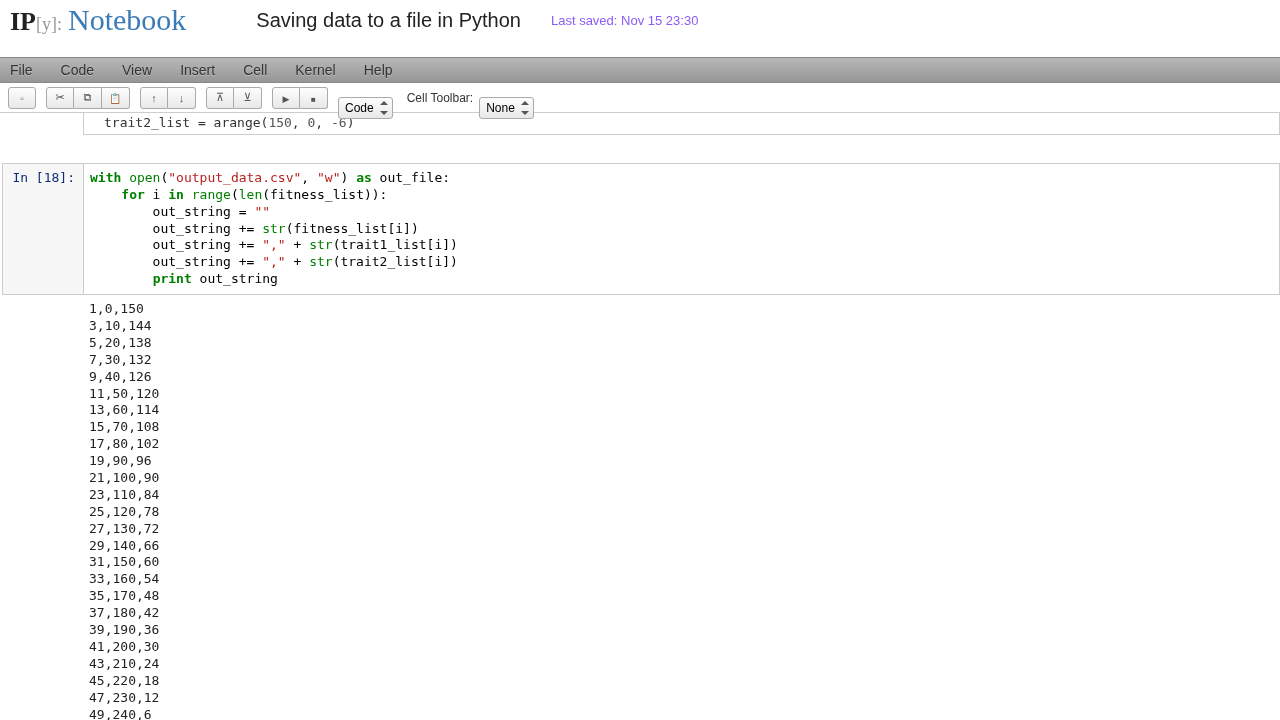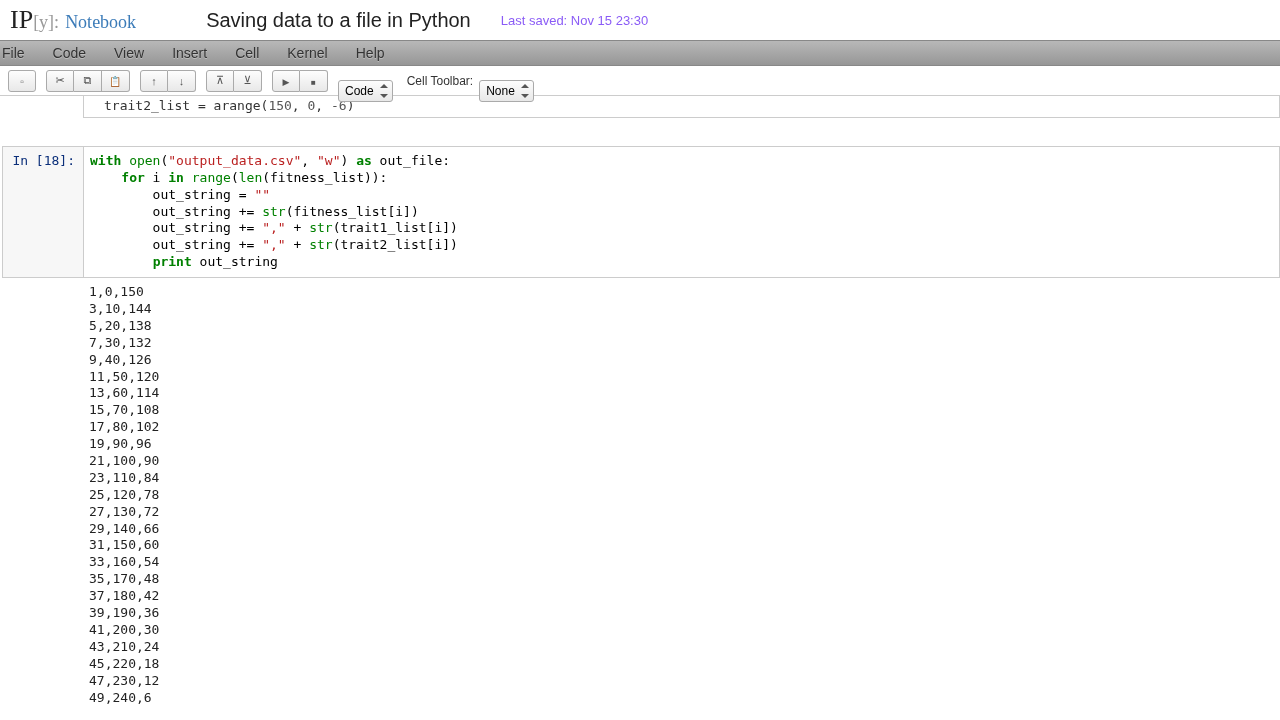--- a/index.html
+++ b/index.html
@@ -1,26 +1,26 @@
 <!DOCTYPE html>
 <html><head>
 <meta charset="utf-8">
 <style>
 * { margin: 0; padding: 0; box-sizing: border-box; }
 body { font-family: "Helvetica Neue", Helvetica, Arial, sans-serif; font-size: 13px; background: #fff; }
 
 .header { display: flex; align-items: center; padding: 2px 10px; height: 40px; }
 .logo { display: flex; align-items: baseline; font-family: Georgia, serif; }
-.logo-ip { font-size: 26px; font-weight: normal; color: #222; }
+.logo-ip { font-size: 26px; font-weight: bold; color: #222; }
 .logo-y { font-size: 18px; color: #999; }
-.logo-nb { font-size: 18px; color: #3b7bb8; margin-left: 6px; font-family: Georgia, serif; }
+.logo-nb { font-size: 30px; color: #3b7bb8; margin-left: 6px; font-family: Georgia, serif; }
 .nb-title { font-size: 20px; color: #222; margin-left: 70px; }
 .last-saved { font-size: 13px; color: #8b5cf6; margin-left: 30px; text-align: right; }
 
-.menubar { display: flex; align-items: center; background: linear-gradient(#b8b8b8, #969696); border-top: 1px solid #888; border-bottom: 1px solid #888; height: 26px; padding-left: 2px; }
+.menubar { display: flex; align-items: center; background: linear-gradient(#b8b8b8, #969696); border-top: 1px solid #888; border-bottom: 1px solid #888; height: 26px; padding-left: 10px; margin-top: 17px; }
 .menubar .menu-item { color: #333; font-size: 14px; margin-right: 28px; text-shadow: 0 1px 0 rgba(255,255,255,0.3); cursor: default; }
 
 .toolbar { display: flex; align-items: center; padding: 4px 8px; border-bottom: 1px solid #ccc; height: 30px; gap: 0; }
 .btn-group { display: flex; margin-right: 10px; }
 .tbtn { width: 28px; height: 22px; background: linear-gradient(#fdfdfd, #e8e8e8); border: 1px solid #aaa; display: flex; align-items: center; justify-content: center; cursor: pointer; font-size: 11px; color: #555; }
 .btn-group .tbtn + .tbtn { border-left: none; }
 .btn-group .tbtn:first-child { border-radius: 3px 0 0 3px; }
 .btn-group .tbtn:last-child { border-radius: 0 3px 3px 0; }
 .btn-group .tbtn:only-child { border-radius: 3px; }
 .select { height: 22px; background: linear-gradient(#fdfdfd, #e8e8e8); border: 1px solid #aaa; border-radius: 3px; padding: 0 18px 0 6px; font-size: 12px; position: relative; display: flex; align-items: center; cursor: pointer; margin-top: 20px; }

